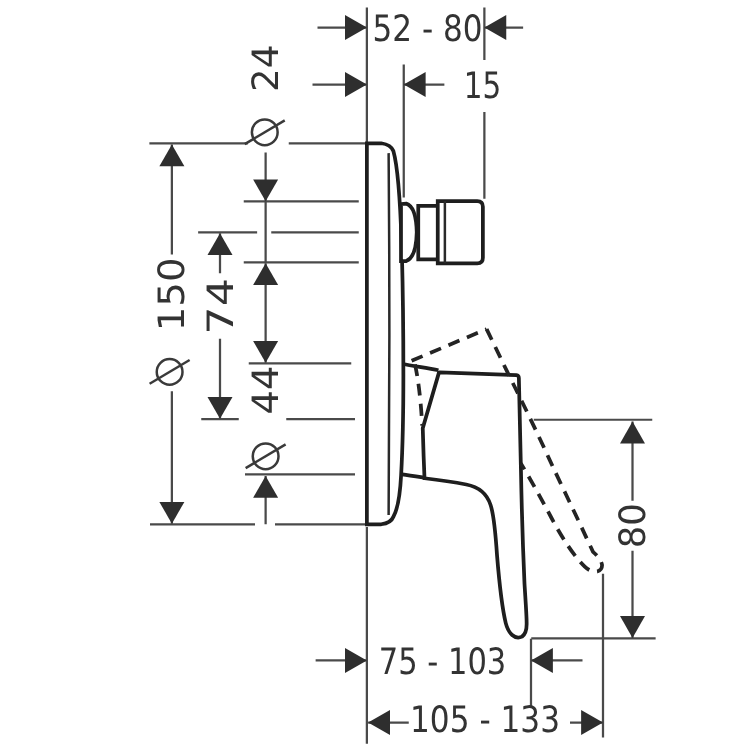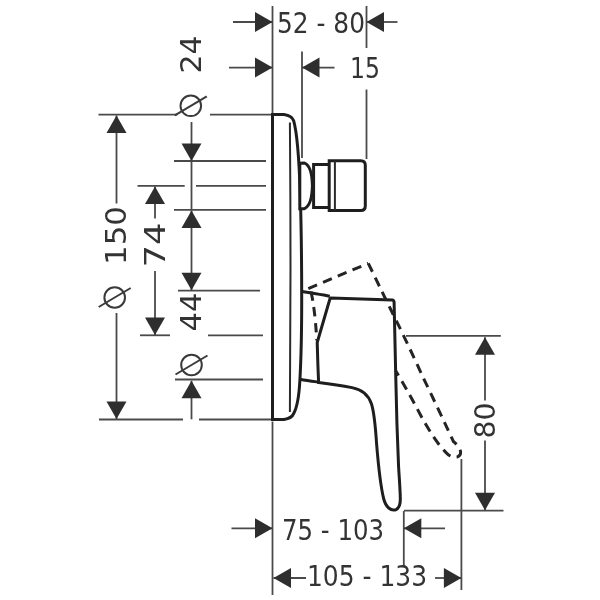--- a/index.html
+++ b/index.html
@@ -1,16 +1,16 @@
 <!DOCTYPE html>
 <html><head>
 <meta charset="utf-8">
 <style>
   html,body{margin:0;padding:0;background:#ffffff;}
-  .stage{width:554px;height:600px;position:relative;background:#ffffff;overflow:hidden;}
+  .stage{width:554px;height:600px;position:relative;background:#ffffff;overflow:hidden;margin-left:21px;}
   svg{display:block;filter:grayscale(0%);}
   text{font-family:"DejaVu Sans", sans-serif;fill:#333333;}
   .thin{stroke:#4a4a4a;stroke-width:1.8;fill:none;}
   .dim{stroke:#4a4a4a;stroke-width:1.8;fill:none;}
   .arrow{fill:#2e2e2e;stroke:none;}
   .outline{stroke:#1e1e1e;stroke-width:3;fill:#ffffff;}
   .outline-open{stroke:#1e1e1e;stroke-width:3;fill:none;}
   .inner{stroke:#2a2a2a;stroke-width:2;fill:none;}
   .dashed{stroke:#242424;stroke-width:3;fill:none;stroke-dasharray:9.5 6.5;}
   .dia{stroke:#3a3a3a;stroke-width:2;fill:none;}

